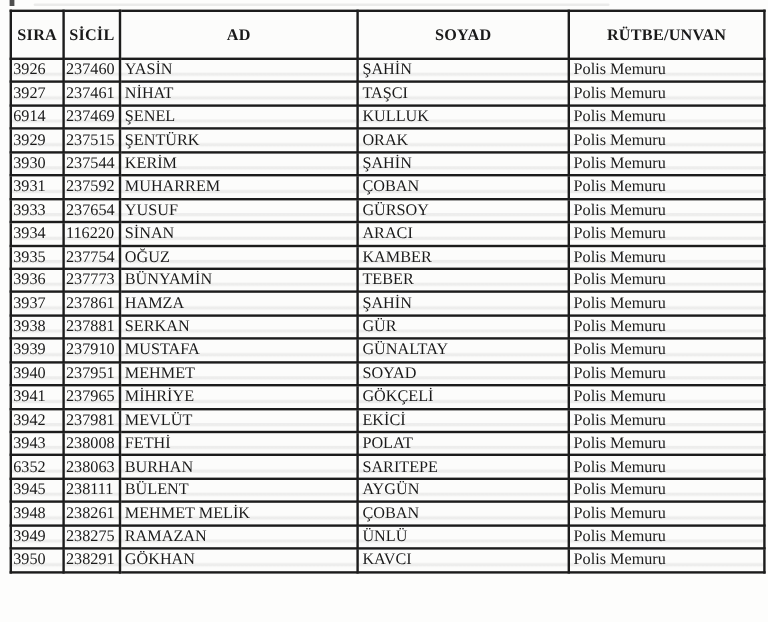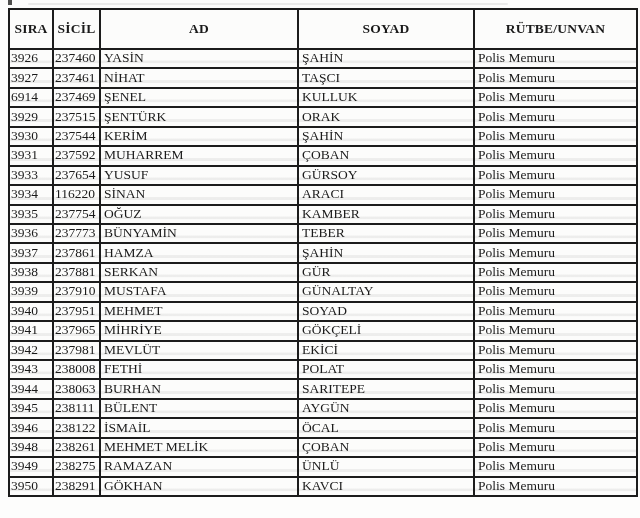--- a/index.html
+++ b/index.html
@@ -204,38 +204,31 @@
     <td>Polis Memuru</td>
   </tr>
         <tr>
     <td class="num">3943</td>
     <td class="num">238008</td>
     <td>FETHİ</td>
     <td>POLAT</td>
     <td>Polis Memuru</td>
   </tr>
         <tr>
-    <td class="num">3944</td>
+    <td class="num">6352</td>
     <td class="num">238063</td>
     <td>BURHAN</td>
     <td>SARITEPE</td>
     <td>Polis Memuru</td>
   </tr>
         <tr>
     <td class="num">3945</td>
     <td class="num">238111</td>
     <td>BÜLENT</td>
     <td>AYGÜN</td>
-    <td>Polis Memuru</td>
-  </tr>
-        <tr>
-    <td class="num">3946</td>
-    <td class="num">238122</td>
-    <td>İSMAİL</td>
-    <td>ÖCAL</td>
     <td>Polis Memuru</td>
   </tr>
         <tr>
     <td class="num">3948</td>
     <td class="num">238261</td>
     <td>MEHMET MELİK</td>
     <td>ÇOBAN</td>
     <td>Polis Memuru</td>
   </tr>
         <tr>

